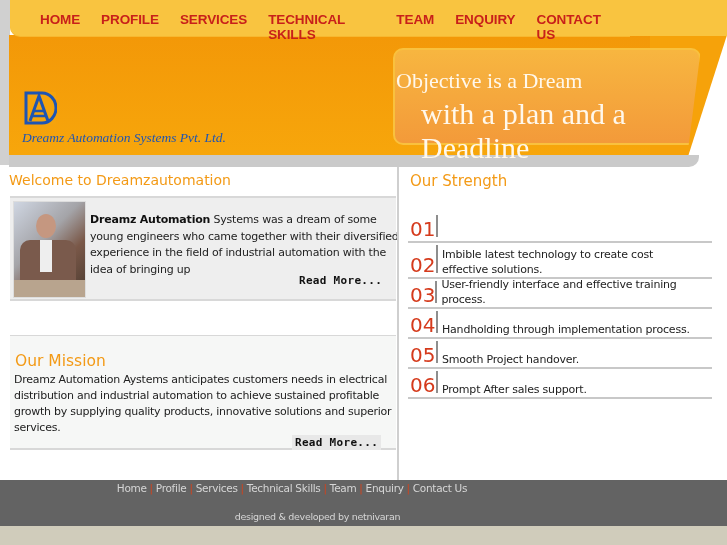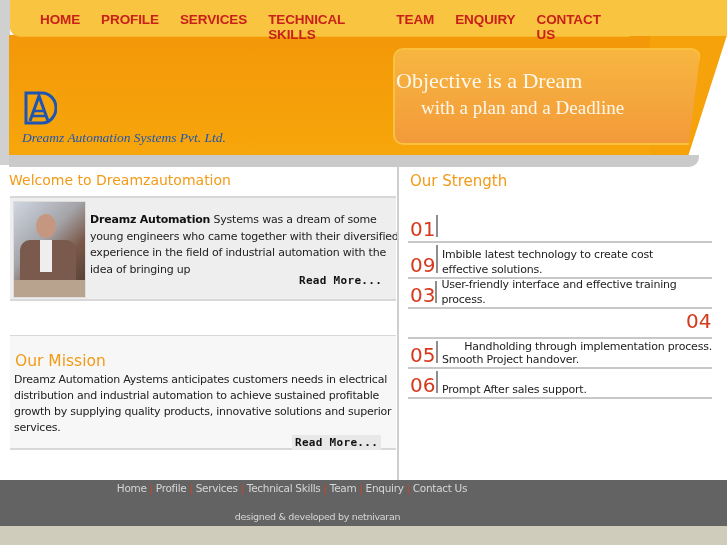--- a/index.html
+++ b/index.html
@@ -27,21 +27,21 @@
     .company-name { position: absolute; left: 22px; top: 130px; color: #1e55b3;
       font-family: "Liberation Serif", serif; font-style: italic; font-weight: normal; font-size: 13.5px; }
 
     .tagline-box { position: absolute; left: 393px; top: 48px; width: 308px; height: 97px;
       border: 2px solid #f9c13e; border-radius: 10px;
       background: linear-gradient(180deg, #f7b640 0%, #f39a3a 100%);
       clip-path: polygon(0 0, 100% 0, 96% 100%, 0 100%); }
     .tagline-1 { position: absolute; left: 396px; top: 68px; color: #fff8ec;
       font-family: "Liberation Serif", serif; font-size: 22px; }
     .tagline-2 { position: absolute; left: 421px; top: 97px; color: #fff8ec;
-      font-family: "Liberation Serif", serif; font-size: 19px; }
+      font-family: "Liberation Serif", serif; font-size: 30px; }
 
     
     .divider-v { position: absolute; left: 397px; top: 167px; width: 2px; height: 313px; background: #cfcfcf; }
 
     .welcome-title { position: absolute; left: 9px; top: 172px; color: #f39a16; font-size: 14px; font-family: "DejaVu Sans", sans-serif; }
     .welcome-box { position: absolute; left: 10px; top: 196px; width: 386px; height: 105px;
       background: #eeeeee; border-top: 2px solid #d8d8d8; border-bottom: 2px solid #d8d8d8; }
     .photo { position: absolute; left: 13px; top: 201px; width: 73px; height: 97px;
       background: linear-gradient(135deg, #cfd6e2 0%, #a4a4a8 40%, #7a5848 65%, #4a3a30 100%);
       border: 1px solid #dddddd; }
@@ -126,30 +126,30 @@
 
 <div class="divider-v"></div>
 
 <div class="strength-title">Our Strength</div>
 <div class="strength-list">
   <div class="strength-item" style="height:30px;">
     <span class="strength-num">01</span>
     <span class="strength-bar"></span>
   </div>
   <div class="strength-item" style="height:36px;">
-    <span class="strength-num">09</span>
+    <span class="strength-num">02</span>
     <span class="strength-bar"></span>
     <span class="strength-text" style="width:250px;">Imbible latest technology to create cost effective solutions.</span>
   </div>
   <div class="strength-item" style="height:30px;">
     <span class="strength-num">03</span>
     <span class="strength-bar"></span>
     <span class="strength-text">User-friendly interface and effective training process.</span>
   </div>
-  <div class="strength-item" style="height:30px;flex-direction:column;">
+  <div class="strength-item" style="height:30px;">
     <span class="strength-num">04</span>
     <span class="strength-bar"></span>
     <span class="strength-text">Handholding through implementation process.</span>
   </div>
   <div class="strength-item" style="height:30px;">
     <span class="strength-num">05</span>
     <span class="strength-bar"></span>
     <span class="strength-text">Smooth Project handover.</span>
   </div>
   <div class="strength-item" style="height:30px;">

